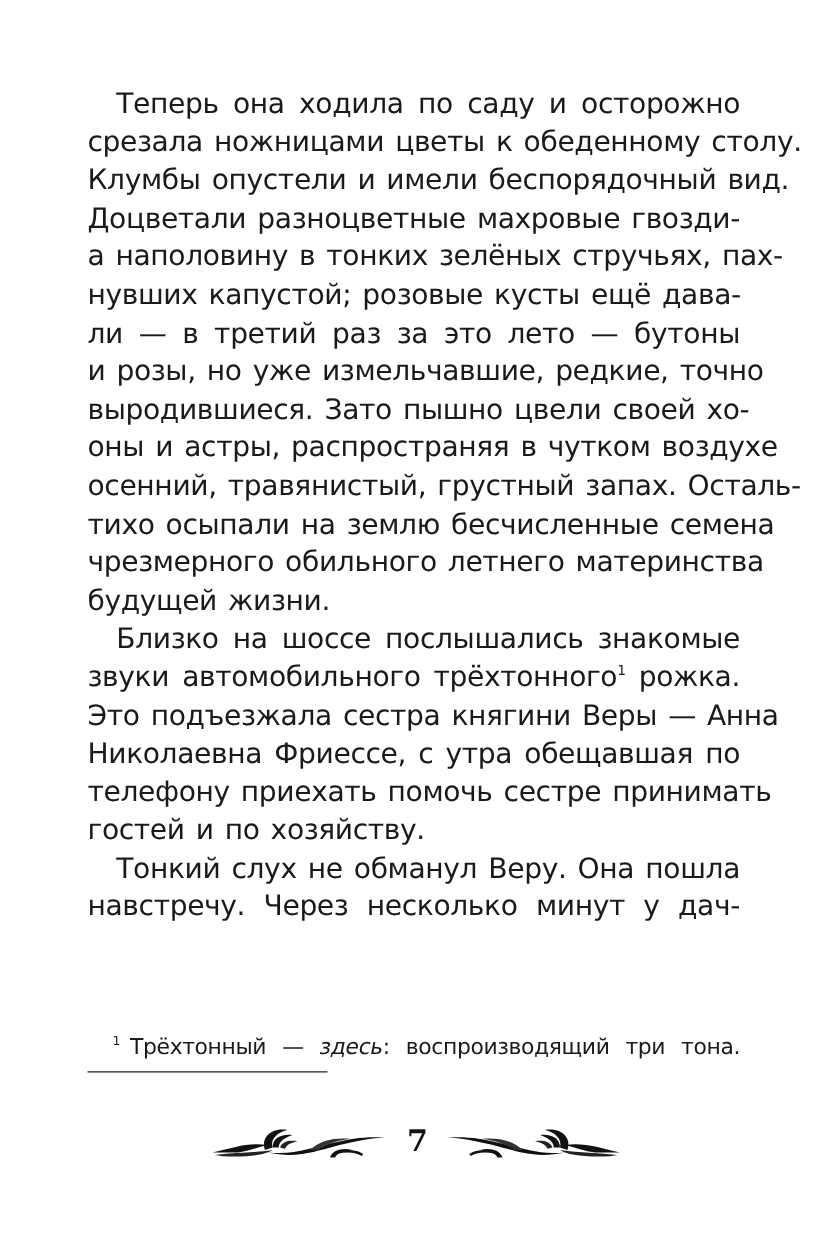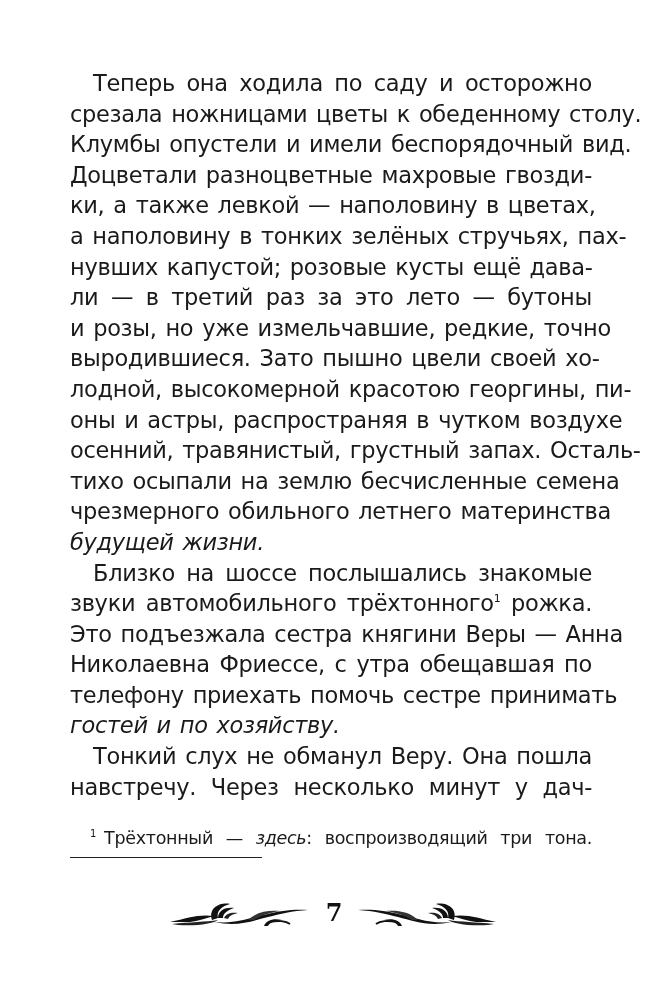--- a/index.html
+++ b/index.html
@@ -11,21 +11,21 @@
       font-size: 22.5px;
       line-height: 30.6px;
       height: 30.6px;
       white-space: nowrap;
       text-align: justify;
       text-align-last: justify;
       letter-spacing: -0.3px;
       word-spacing: 2px;
     }
     .line.indent { padding-left: 23px; }
-    .line.last { text-align-last: left; font-style: italic; }
+    .line.last { text-align-last: left; }
     sup.fn { font-size: 11px; vertical-align: 9px; line-height: 0; }
     .fn-rule { position: absolute; left: 70px; top: 857px; width: 192px; height: 0; border-top: 1.5px solid #222; }
     .footnote {
       position: absolute; left: 90px; top: 822px; width: 502px;
       font-family: "DejaVu Sans", sans-serif; font-size: 17.5px; line-height: 24px;
       white-space: nowrap; text-align: justify; text-align-last: justify; letter-spacing: -0.3px;
     }
     .footnote .mark { font-size: 10px; vertical-align: 7px; margin-right: 8px; }
     .footnote em { font-style: italic; }
     .folio { position: absolute; left: 0; top: 896px; width: 668px; height: 40px; }
@@ -39,27 +39,25 @@
   </style>
 </head>
 <body>
 
 <div class="page">
   <div class="text-block">
     <div class="line indent">Теперь она ходила по саду и осторожно</div>
     <div class="line">срезала ножницами цветы к обеденному столу.</div>
     <div class="line">Клумбы опустели и имели беспорядочный вид.</div>
     <div class="line">Доцветали разноцветные махровые гвозди-</div>
-    <div class="line">ки, а также левкой — наполовину в цветах,</div>
     <div class="line">а наполовину в тонких зелёных стручьях, пах-</div>
     <div class="line">нувших капустой; розовые кусты ещё дава-</div>
     <div class="line">ли — в третий раз за это лето — бутоны</div>
     <div class="line">и розы, но уже измельчавшие, редкие, точно</div>
     <div class="line">выродившиеся. Зато пышно цвели своей хо-</div>
-    <div class="line">лодной, высокомерной красотою георгины, пи-</div>
     <div class="line">оны и астры, распространяя в чутком воздухе</div>
     <div class="line">осенний, травянистый, грустный запах. Осталь-</div>
     <div class="line">тихо осыпали на землю бесчисленные семена</div>
     <div class="line">чрезмерного обильного летнего материнства</div>
     <div class="line last">будущей жизни.</div>
     <div class="line indent">Близко на шоссе послышались знакомые</div>
     <div class="line"><span>звуки автомобильного трёхтонного</span><sup class="fn">1</sup><span> рожка.</span></div>
     <div class="line">Это подъезжала сестра княгини Веры — Анна</div>
     <div class="line">Николаевна Фриессе, с утра обещавшая по</div>
     <div class="line">телефону приехать помочь сестре принимать</div>

